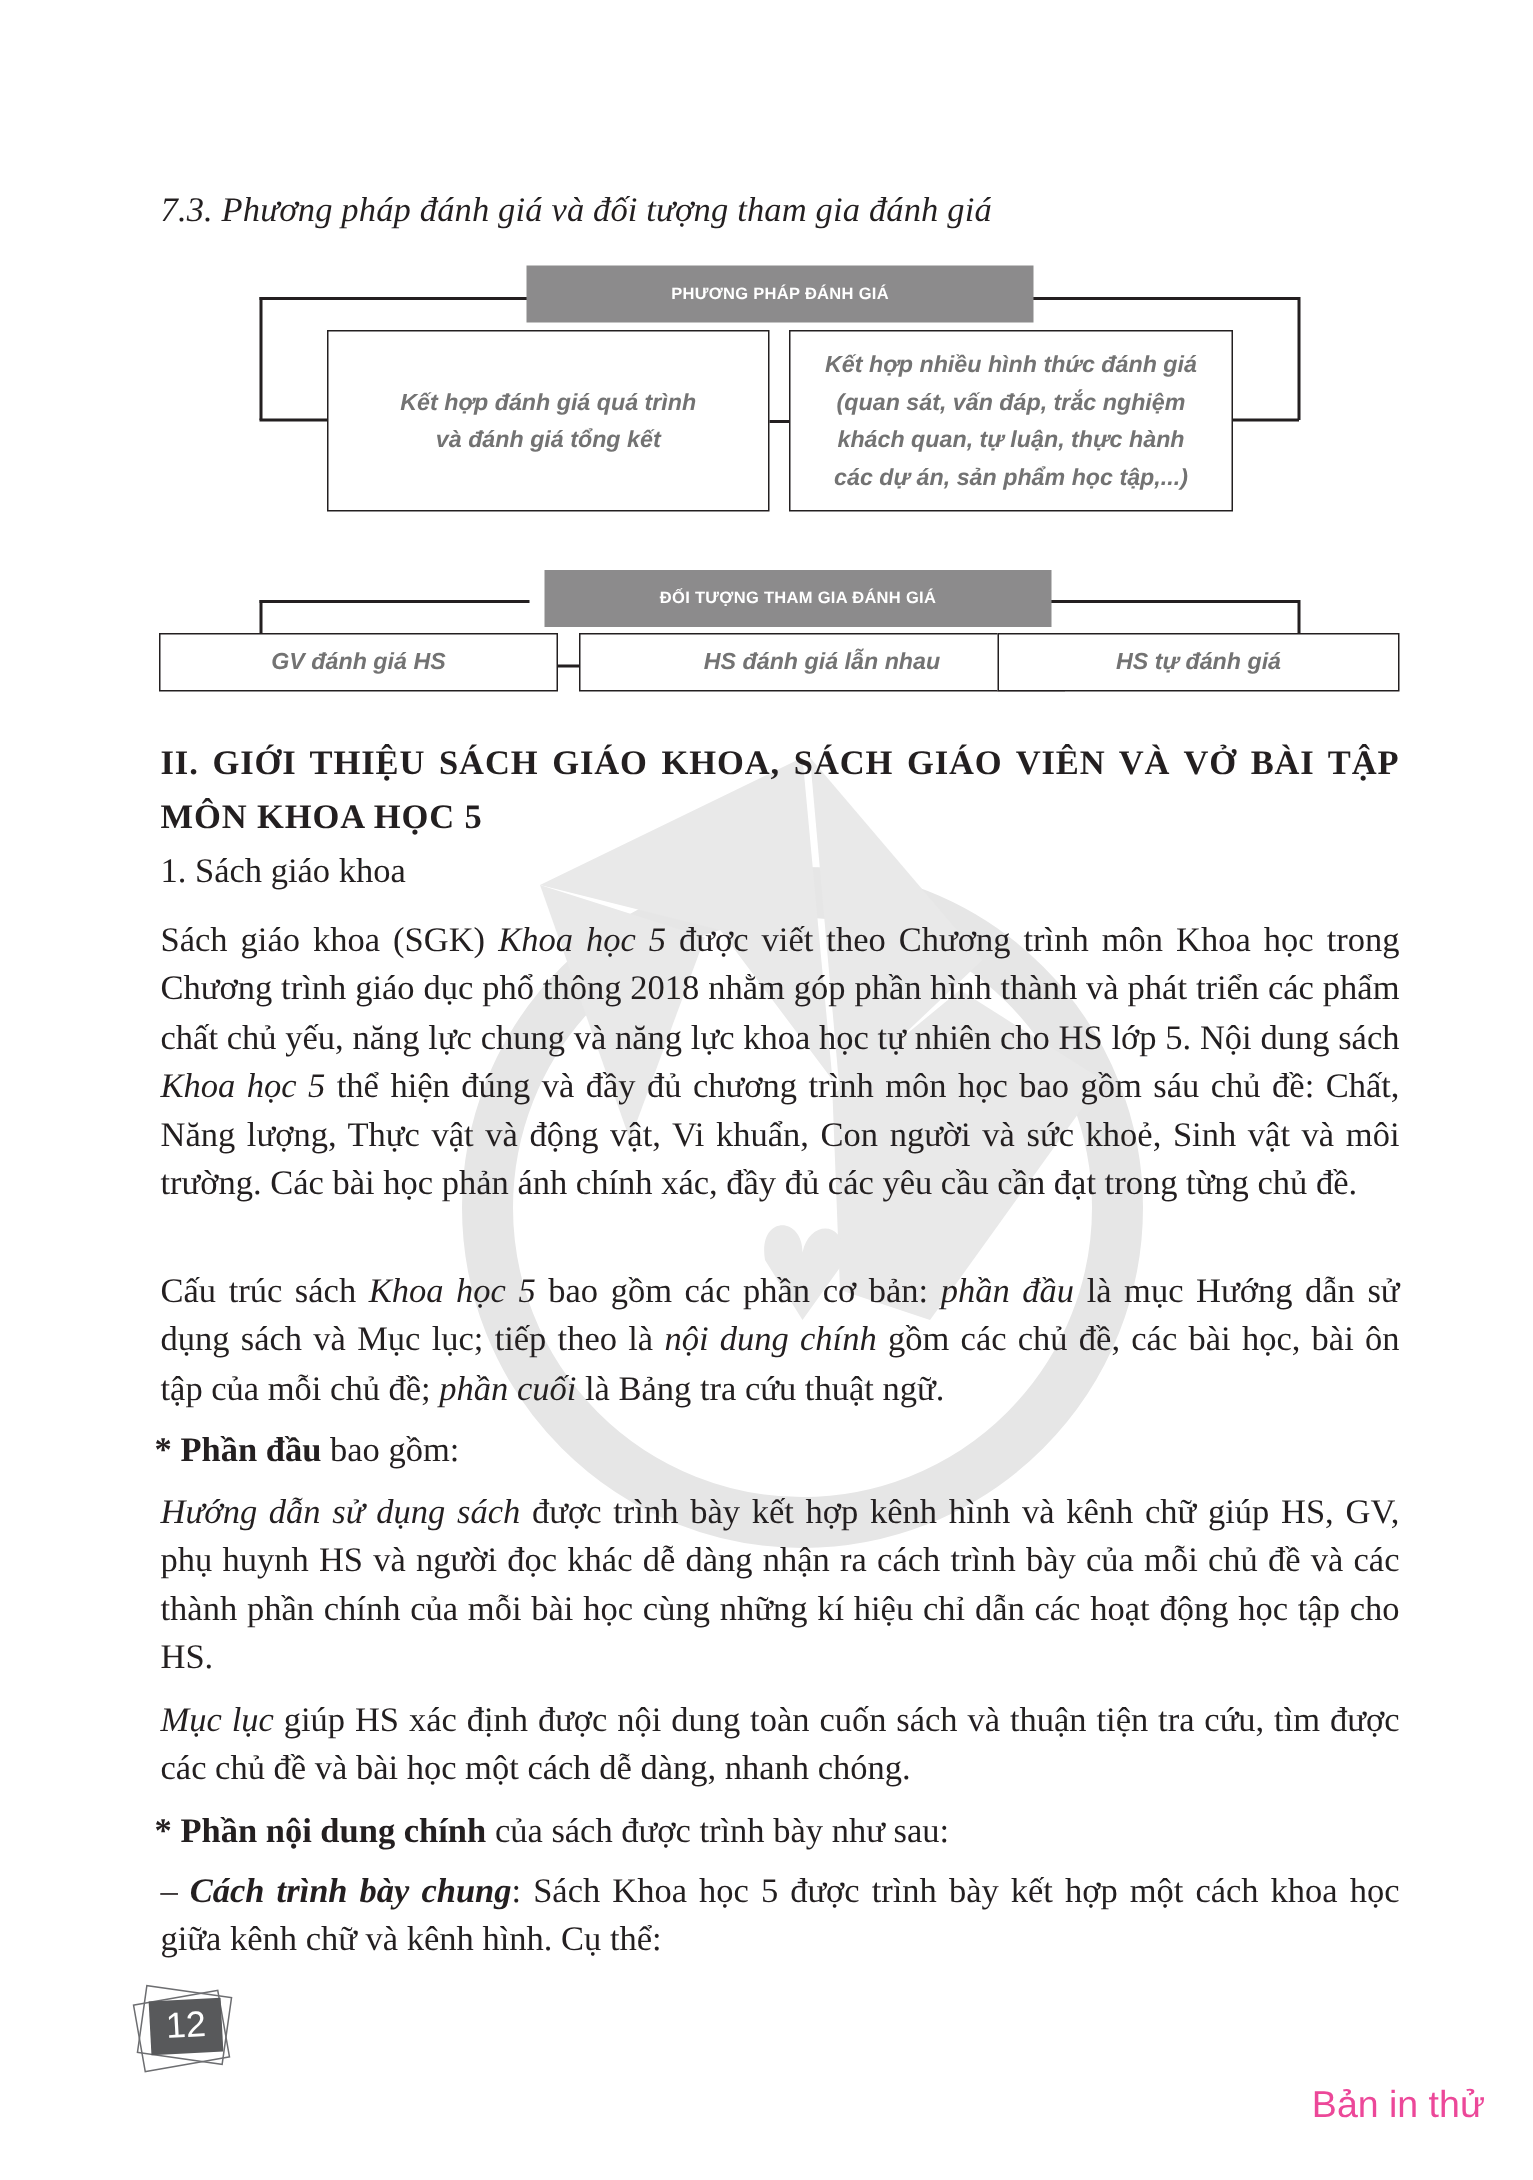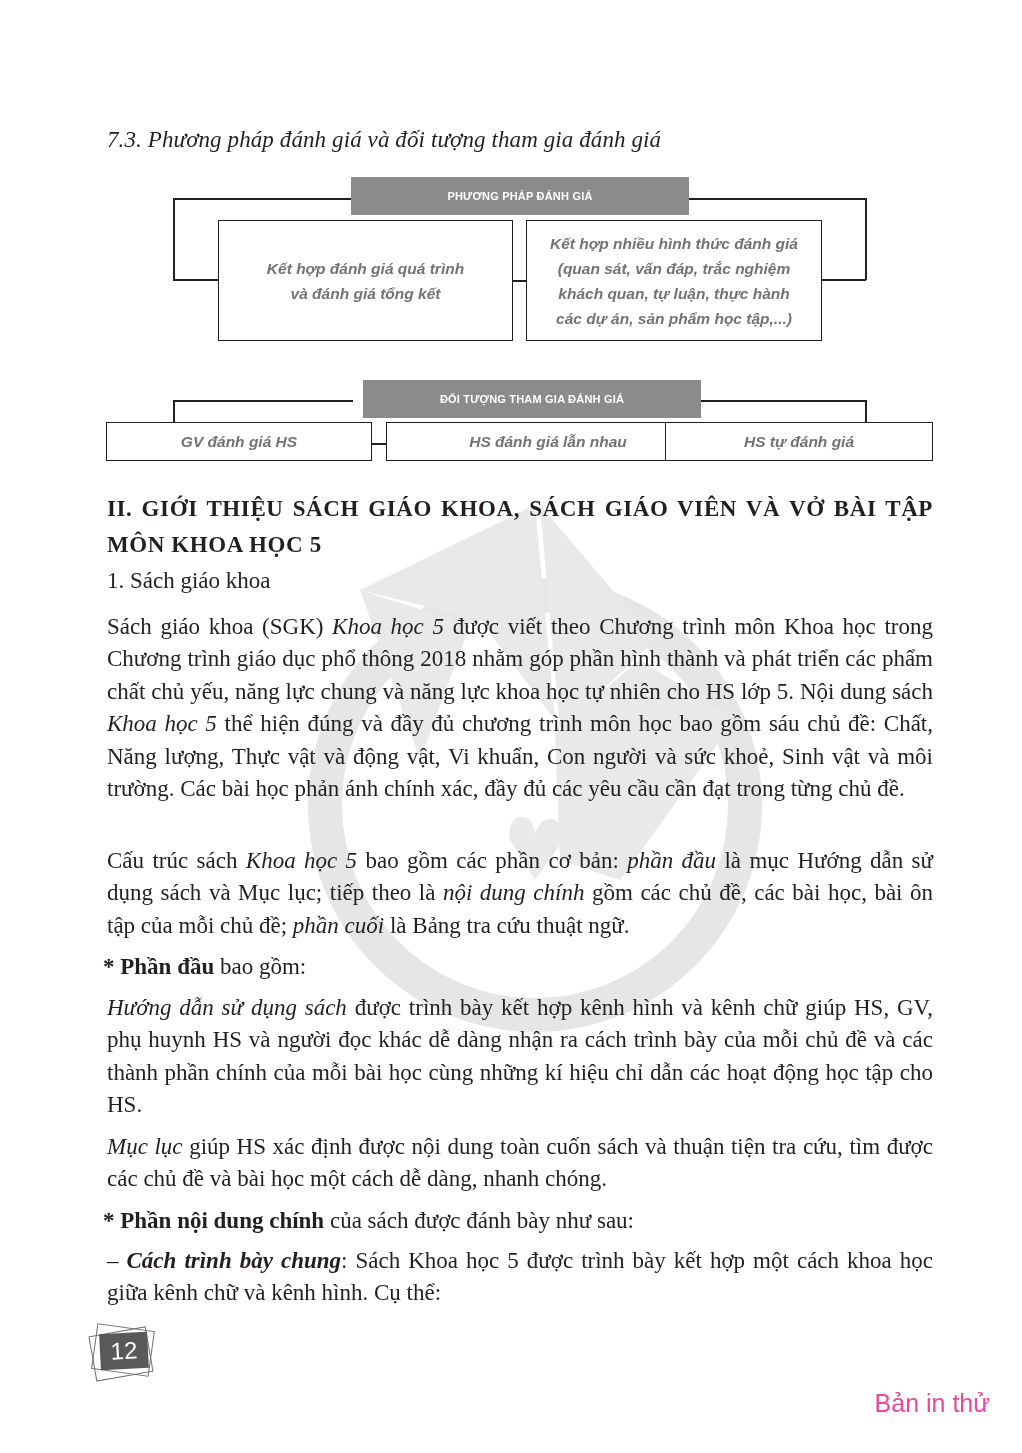--- a/index.html
+++ b/index.html
@@ -144,21 +144,21 @@
 
   <div class="abs para" style="top:992px;">
     <i>Hướng dẫn sử dụng sách</i><span> được trình bày kết hợp kênh hình và kênh chữ giúp HS, GV, phụ huynh HS và người đọc khác dễ dàng nhận ra cách trình bày của mỗi chủ đề và các thành phần chính của mỗi bài học cùng những kí hiệu chỉ dẫn các hoạt động học tập cho HS.</span>
   </div>
 
   <div class="abs para" style="top:1131px;">
     <i>Mục lục</i><span> giúp HS xác định được nội dung toàn cuốn sách và thuận tiện tra cứu, tìm được các chủ đề và bài học một cách dễ dàng, nhanh chóng.</span>
   </div>
 
   <div class="abs bullet-head" style="top:1205px;">
-    <b style="white-space:pre;">* </b><b>Phần nội dung chính</b><span> của sách được đánh bày như sau:</span>
+    <b style="white-space:pre;">* </b><b>Phần nội dung chính</b><span> của sách được trình bày như sau:</span>
   </div>
 
   <div class="abs para" style="top:1245px;">
     <span>– </span><b><i>Cách trình bày chung</i></b><span>: Sách Khoa học 5 được trình bày kết hợp một cách khoa học giữa kênh chữ và kênh hình. Cụ thể:</span>
   </div>
 
   <div class="abs page-num-wrap">
     <div class="frame" style="left:2px; top:0px; width:56px; height:44px; transform:rotate(8deg);"></div>
     <div class="frame" style="left:0px; top:4px; width:56px; height:44px; transform:rotate(-10deg);"></div>
     <div class="page-num">12</div>

